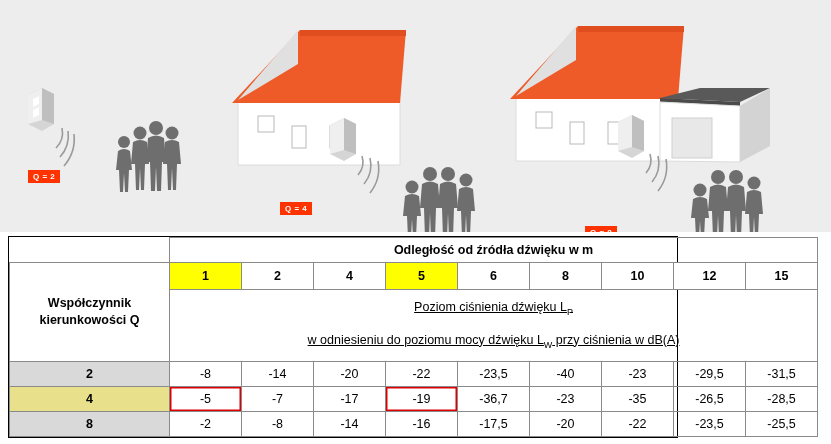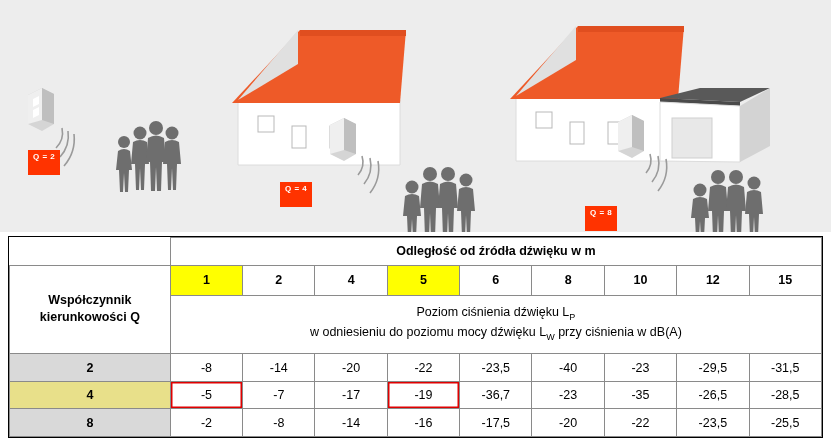--- a/index.html
+++ b/index.html
@@ -17,28 +17,29 @@
     background:#ededed;
     overflow:hidden;
   }
 
   .qbadge {
     position:absolute;
     background:#ff3300;
     color:#ffffff;
     font-size:8px;
     font-weight:bold;
-    padding:2px 5px 14px 5px;
+    padding:2px 5px 2px 5px;
     letter-spacing:0.5px;
     line-height:9px;
+    margin-top:20px;
   }
 
   
   .tablewrap {
-    position:absolute; left:8px; top:236px; width:815px; height:202px;
+    position:absolute; left:8px; top:236px; width:670px; height:202px;
     border:1px solid #000;
     box-sizing:border-box;
     background:#fff;
   }
   table.t {
     border-collapse:collapse;
     width:100%;
     height:100%;
     table-layout:fixed;
   }
@@ -63,22 +64,23 @@
   .dist.hl { background:#ffff00; }
   .leftcol {
     font-weight:bold;
     font-size:12.5px;
     line-height:17px;
     background:#ffffff;
     margin-left:21px;
   }
   .midtext {
     font-size:13px;
-    line-height:16px;
+    line-height:28px;
     height:48px;
+    text-decoration:underline;
   }
   .qcell {
     font-weight:bold;
     background:#d9d9d9;
     height:22px;
   }
   .qcell.hl { background:#e8e08a; }
   .val { height:22px; font-size:12.5px; }
   .boxed {
     box-shadow: inset 0 0 0 1.5px #e00000;

